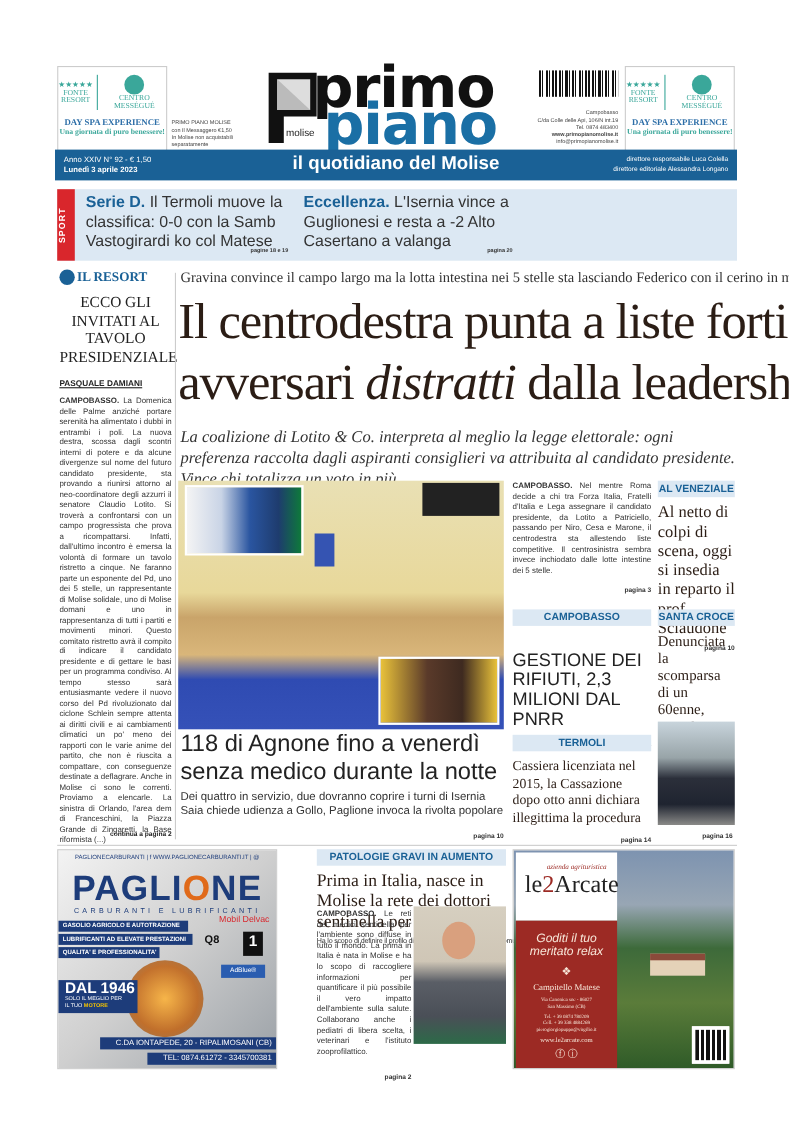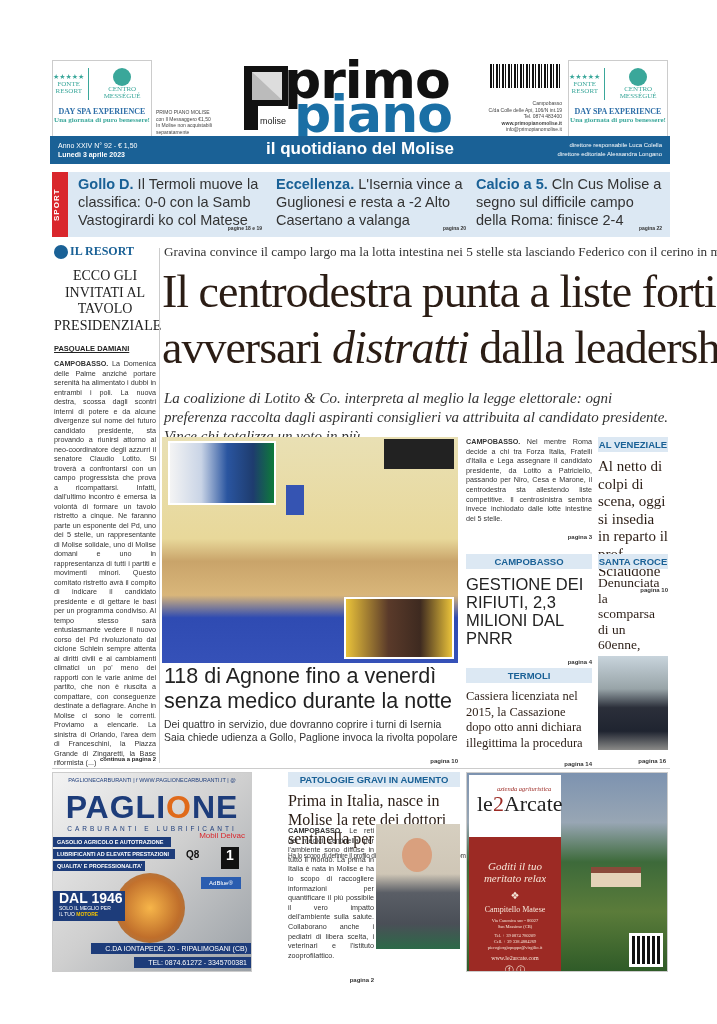--- a/index.html
+++ b/index.html
@@ -76,21 +76,21 @@
 .pat .s{font-family:"Liberation Sans",sans-serif;font-size:6.5px;color:#333;margin-top:4px;letter-spacing:-.2px;white-space:nowrap}
 .pattext{left:288px;top:826px;width:86px;font-size:7.2px;line-height:9.6px;text-align:justify;color:#333}
 .patphoto{left:376px;top:824px;width:84px;height:125px;background:linear-gradient(#d6cfc0 0%,#cfc6b6 40%,#5a5e66 55%,#4a4f57 80%,#2c6a48 100%)}
 .patphoto .face{position:absolute;left:26px;top:14px;width:30px;height:34px;border-radius:50%;background:#d9a07e}
 .ad2{left:466px;top:772px;width:202px;height:200px;border:1px solid #ccc;overflow:hidden;background:linear-gradient(#7d93b0 0%,#98a6b4 25%,#3d6a3a 45%,#5b7c3a 70%,#2f5b28 100%)}
 .ad2 .white{position:absolute;left:2px;top:2px;width:92px;height:62px;background:#fff}
 .ad2 .red{position:absolute;left:2px;top:64px;width:92px;height:134px;background:#9c2a24;color:#f7e6d8;text-align:center}
 .ad2 .az{position:absolute;left:28px;top:10px;font-family:"Liberation Serif",serif;font-style:italic;font-size:6.5px;color:#9c2a24}
 .ad2 .name{position:absolute;left:8px;top:16px;font-family:"Liberation Serif",serif;font-size:22px;color:#222}
 .ad2 .name span{color:#9c2a24}
-.ad2 .god{font-family:Liberation Serif, serif;font-style:italic;font-size:11px;line-height:12px;margin-top:23px}
+.ad2 .god{font-family:Liberation Sans, sans-serif;font-style:italic;font-size:11px;line-height:12px;margin-top:10px}
 .ad2 .camp{font-family:"Liberation Serif",serif;font-weight:normal;font-size:8px;margin-top:14px}
 .ad2 .info{font-family:"Liberation Serif",serif;font-size:4.5px;line-height:6px;margin-top:4px}
 .ad2 .house{position:absolute;left:124px;top:94px;width:50px;height:20px;background:#e4d2b8;border-top:6px solid #8a4a3a}
 .ad2 .qr{position:absolute;right:4px;bottom:4px;width:34px;height:34px;background:repeating-linear-gradient(90deg,#111 0 3px,#fff 3px 5px),#fff;border:3px solid #fff}
 .hr{position:absolute;height:1px;background:#ccc}
 </style>
 </head>
 <body>
 
 <div class="abs spa" style="left:52px;top:60px">
@@ -148,23 +148,22 @@
     </div>
   <div class="c">il quotidiano del Molise</div>
   <div class="r">
       <div>direttore responsabile Luca Colella</div>
       <div>direttore editoriale Alessandra Longano</div>
     </div>
 </div>
 
 <div class="abs sport">
   <div class="sporttag">SPORT</div>
-  <div class="sitem" style="left:26px;width:190px"><b>Gollo D.</b><span> Il Termoli muove la classifica: 0-0 con la Samb Vastogirardi ko col Matese</span><div class="pg">pagine 18 e 19</div></div>
+  <div class="sitem" style="left:26px;width:190px"><b>Serie D.</b><span> Il Termoli muove la classifica: 0-0 con la Samb Vastogirardi ko col Matese</span><div class="pg">pagine 18 e 19</div></div>
   <div class="sitem" style="left:224px;width:196px"><b>Eccellenza.</b><span> L'Isernia vince a Guglionesi e resta a -2 Alto Casertano a valanga</span><div class="pg">pagina 20</div></div>
-  <div class="sitem" style="left:424px;width:192px"><b>Calcio a 5.</b><span> Cln Cus Molise a segno sul difficile campo della Roma: finisce 2-4</span><div class="pg">pagina 22</div></div>
 </div>
 
 <div class="abs ilpunto"><span class="dot"></span><span>IL RESORT</span></div>
 <div class="abs lhead">ECCO GLI INVITATI AL TAVOLO PRESIDENZIALE</div>
 <div class="abs author">PASQUALE DAMIANI</div>
 <div class="abs ltext"><b>CAMPOBASSO.</b><span> La Domenica delle Palme anziché portare serenità ha alimentato i dubbi in entrambi i poli. La nuova destra, scossa dagli scontri interni di potere e da alcune divergenze sul nome del futuro candidato presidente, sta provando a riunirsi attorno al neo-coordinatore degli azzurri il senatore Claudio Lotito. Si troverà a confrontarsi con un campo progressista che prova a ricompattarsi. Infatti, dall'ultimo incontro è emersa la volontà di formare un tavolo ristretto a cinque. Ne faranno parte un esponente del Pd, uno dei 5 stelle, un rappresentante di Molise solidale, uno di Molise domani e uno in rappresentanza di tutti i partiti e movimenti minori. Questo comitato ristretto avrà il compito di indicare il candidato presidente e di gettare le basi per un programma condiviso. Al tempo stesso sarà entusiasmante vedere il nuovo corso del Pd rivoluzionato dal ciclone Schlein sempre attenta ai diritti civili e ai cambiamenti climatici un po' meno dei rapporti con le varie anime del partito, che non è riuscita a compattare, con conseguenze destinate a deflagrare. Anche in Molise ci sono le correnti. Proviamo a elencarle. La sinistra di Orlando, l'area dem di Franceschini, la Piazza Grande di Zingaretti, la Base riformista (...)</span></div>
 <div class="abs contp">continua a pagina 2</div>
 <div class="abs vline"></div>
 
 <div class="abs kicker">Gravina convince il campo largo ma la lotta intestina nei 5 stelle sta lasciando Federico con il cerino in mano</div>
@@ -182,21 +181,21 @@
 <div class="abs camptext"><b>CAMPOBASSO.</b><span> Nel mentre Roma decide a chi tra Forza Italia, Fratelli d'Italia e Lega assegnare il candidato presidente, da Lotito a Patriciello, passando per Niro, Cesa e Marone, il centrodestra sta allestendo liste competitive. Il centrosinistra sembra invece inchiodato dalle lotte intestine dei 5 stelle.</span><div class="pgn" style="margin-top:10px">pagina 3</div></div>
 
 <div class="abs" style="left:598px;top:437px;width:70px">
   <div class="sectag">AL VENEZIALE</div>
   <div class="serifh" style="font-size:15px;line-height:17.5px;margin-top:6px">Al netto di colpi di scena, oggi si insedia in reparto il prof Sciaudone</div>
   <div class="pgn" style="margin-top:6px">pagina 10</div>
 </div>
 
 <div class="abs" style="left:466px;top:554px;width:126px">
   <div class="sectag">CAMPOBASSO</div>
-  <div style="font-size:16.5px;line-height:18px;color:#222;margin-top:6px">GESTIONE DEI RIFIUTI, 2,3 MILIONI DAL PNRR</div>
+  <div style="font-size:16.5px;line-height:18px;color:#222;margin-top:22px">GESTIONE DEI RIFIUTI, 2,3 MILIONI DAL PNRR</div>
   <div class="pgn" style="margin-top:12px">pagina 4</div>
 </div>
 
 <div class="abs" style="left:598px;top:554px;width:70px">
   <div class="sectag">SANTA CROCE</div>
   <div class="serifh" style="font-size:13.5px;line-height:15.5px;margin-top:6px">Denunciata la scomparsa di un 60enne, ricerche in corso</div>
 </div>
 <div class="abs" style="left:598px;top:656px;width:70px;height:94px;background:linear-gradient(#c8d4dc 0%,#98a4a8 35%,#2b2f3a 55%,#1f2430 80%,#8a8a88 100%)"></div>
 <div class="abs pgn" style="left:598px;top:758px;width:68px">pagina 16</div>
 

